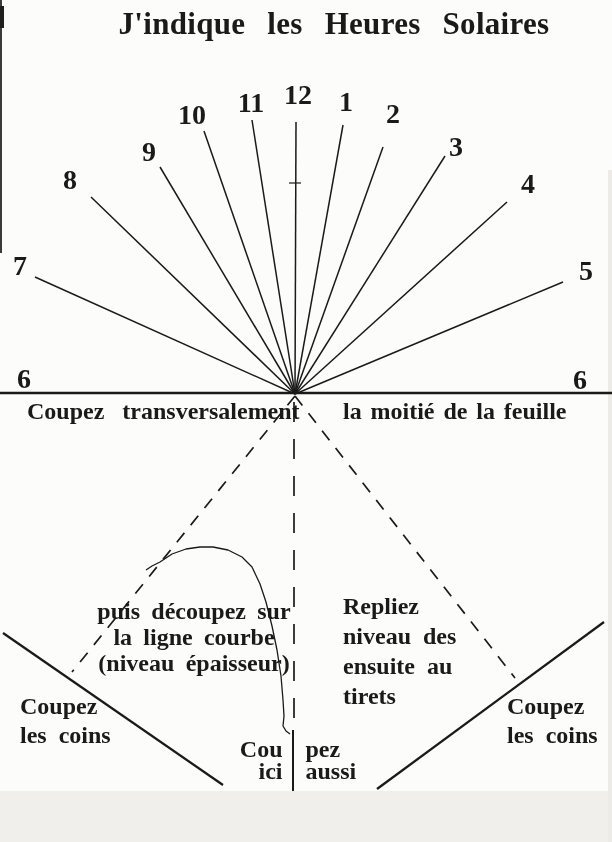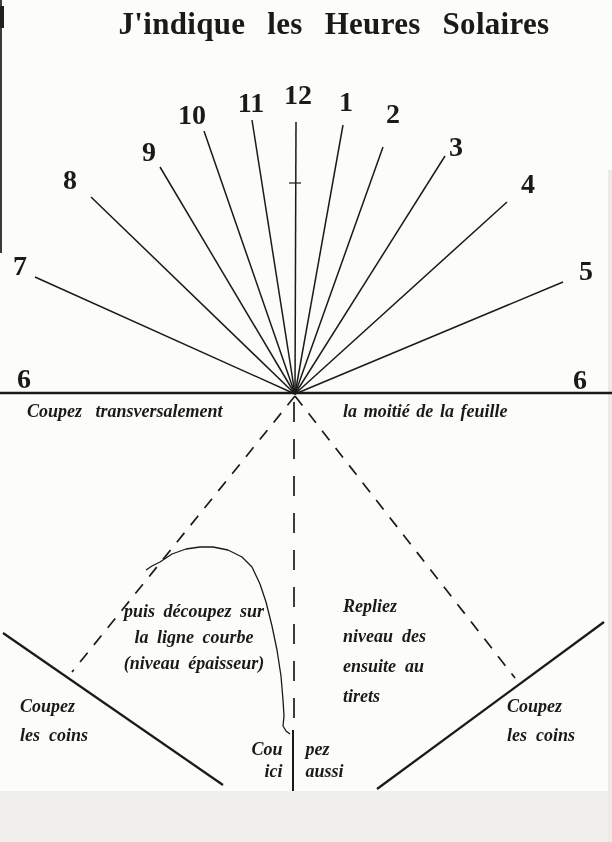--- a/index.html
+++ b/index.html
@@ -12,21 +12,21 @@
   svg.layer{pointer-events:none;}
 
   .title{
     position:absolute;top:6px;left:0;width:612px;text-align:center;
     font-size:31px;font-weight:bold;word-spacing:0.45em;letter-spacing:0.3px;margin-left:28px;
   }
   .hour{
     position:absolute;transform:translate(-50%,-50%);
     font-size:28px;font-weight:bold;line-height:1;white-space:nowrap;
   }
-  .instr{position:absolute;font-weight:bold;font-size:18px;white-space:nowrap;font-style:italic;}
+  .instr{position:absolute;font-weight:bold;font-size:24px;white-space:nowrap;}
   .instr div{white-space:nowrap;}
 
   #transversal-left{left:27px;top:398px;line-height:26px;word-spacing:0.5em;}
   #transversal-right{left:343px;top:398px;line-height:26px;word-spacing:0.12em;}
   #fold-block{left:83px;top:598px;width:222px;text-align:center;line-height:26px;word-spacing:0.22em;white-space:normal;}
   #refold-block{left:343px;top:591px;line-height:30px;word-spacing:0.25em;}
   #corner-left{left:20px;top:692px;line-height:29px;word-spacing:0.25em;}
   #corner-right{left:507px;top:692px;line-height:29px;word-spacing:0.25em;}
   #cut-here{left:228px;top:738px;width:132px;line-height:22px;}
   .cut-row{display:flex;gap:23px;}

